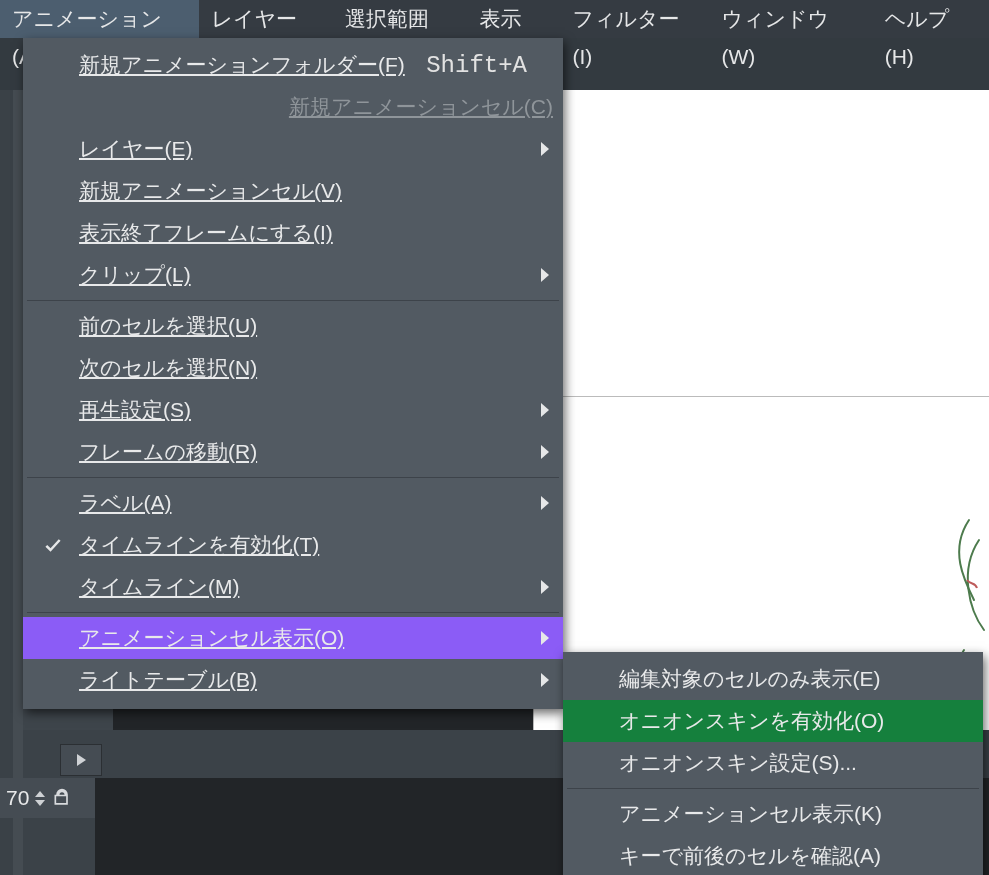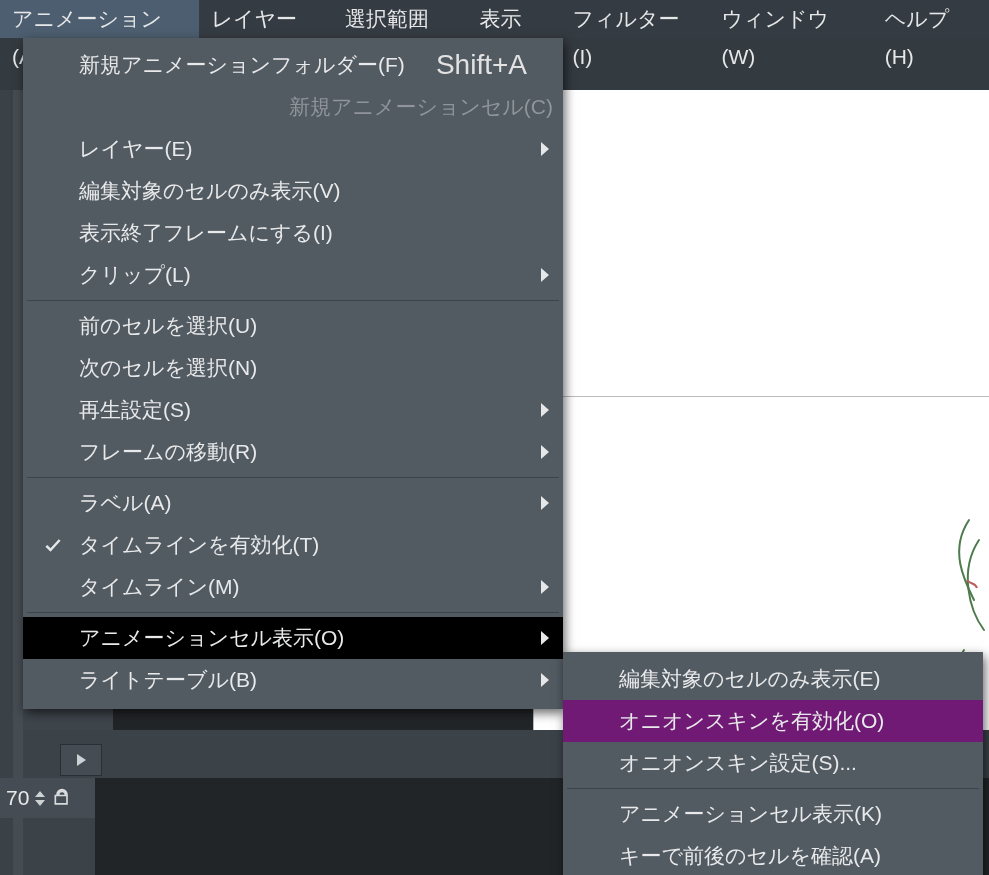--- a/index.html
+++ b/index.html
@@ -146,24 +146,24 @@
     padding: 6px 0 8px 0;
   }
   .dropdown-item {
     display:flex;
     align-items:center;
     height:42px;
     position:relative;
     padding-left:56px;
     padding-right:10px;
   }
-  .dropdown-item .label { flex:1; }
-  .dropdown-item .shortcut { color:#e2e2e2; margin-right:26px; font-size:28px;}
+  .dropdown-item .label { flex:1;text-decoration:underline; }
+  .dropdown-item .shortcut { color:#e2e2e2; margin-right:26px; font-size:24px;font-family:Liberation Mono, monospace;}
   .dropdown-item.disabled .label { color:#8f959a;text-align:right; }
-  .dropdown-item.highlight { background:#000000; }
+  .dropdown-item.highlight { background:#8b5cf6; }
   .dropdown-item .check {
     position:absolute; left:20px; top:0; height:42px; display:flex;align-items:center;
   }
   .dropdown-item .arrow {
     position:absolute; right:14px; top:0; height:42px; display:flex; align-items:center;
   }
   .dropdown-item .arrow-tri {
     width:0;height:0;
     border-top:7px solid transparent;
     border-bottom:7px solid transparent;
@@ -184,21 +184,21 @@
     z-index:25;
     padding:6px 0 8px 0;
   }
   .submenu-item {
     display:flex;
     align-items:center;
     height:42px;
     padding-left:56px;
     padding-right:19px;
   }
-  .submenu-item.highlight { background:#701a75; }
+  .submenu-item.highlight { background:#15803d; }
   .submenu hr {
     border: none;
     border-top: 1px solid #3d434a;
     margin: 4px 4px;
   }
   .check svg { width: 20px; height: 20px; stroke: #e6e7e8; stroke-width: 3; fill: none; }
   
   
   .sketch {
     position:absolute;
@@ -271,21 +271,21 @@
     <div class="dropdown-item disabled">
       <span class="label">新規アニメーションセル(C)</span>
     </div>
     <div class="dropdown-item">
       <span class="label">レイヤー(E)</span>
       <div class="arrow">
         <div class="arrow-tri"></div>
       </div>
     </div>
     <div class="dropdown-item">
-      <span class="label">編集対象のセルのみ表示(V)</span>
+      <span class="label">新規アニメーションセル(V)</span>
     </div>
     <div class="dropdown-item">
       <span class="label">表示終了フレームにする(I)</span>
     </div>
     <div class="dropdown-item">
       <span class="label">クリップ(L)</span>
       <div class="arrow">
         <div class="arrow-tri"></div>
       </div>
     </div>

